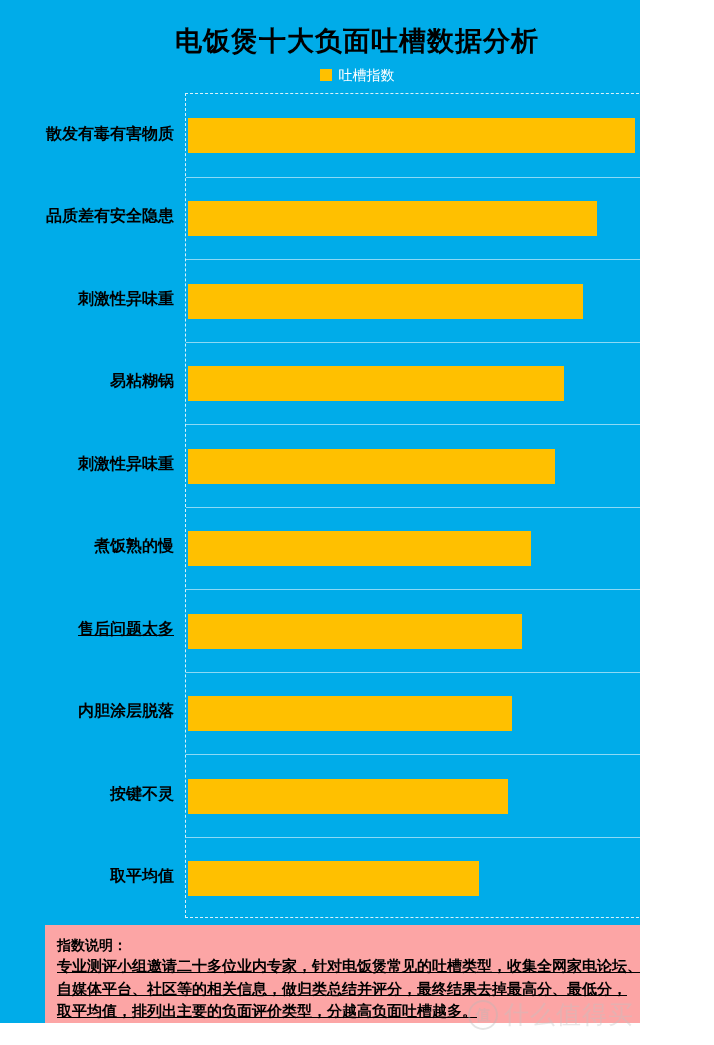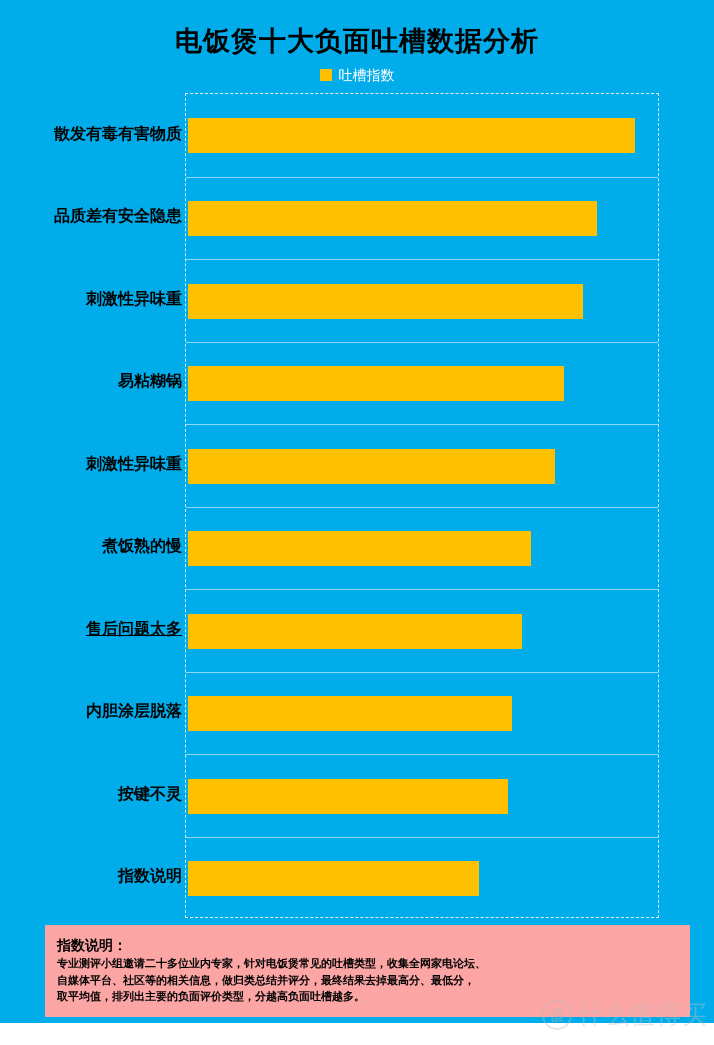--- a/index.html
+++ b/index.html
@@ -8,21 +8,21 @@
   }
   body {
     width: 714px;
     height: 1045px;
     background: #ffffff;
     font-family: "Liberation Sans", "DejaVu Sans", sans-serif;
     overflow: hidden;
   }
   #poster {
     position: relative;
-    width: 714px;
+    width: 640px;
     height: 1045px;
     background: #00ace9;
     overflow: hidden;
   }
   
   #chart-title {
     position: absolute;
     top: 23px;
     left: 0;
     width: 714px;
@@ -78,21 +78,21 @@
   .bar {
     position: absolute;
     left: 2px;
     top: 24px;
     height: 35px;
     background: #ffc000;
   }
   
   #cat-labels {
     position: absolute;
-    left: 12px;
+    left: 4px;
     top: 93px;
     width: 178px;
     height: 825px;
   }
   .cat-label {
     position: absolute;
     right: 0;
     width: 178px;
     height: 82.5px;
     display: flex;
@@ -115,24 +115,25 @@
     padding: 10px 12px 12px 12px;
     box-sizing: border-box;
     color: #000000;
   }
   #footnote-title {
     font-size: 14px;
     font-weight: bold;
     line-height: 1.45;
   }
   .footnote-line {
-    font-size: 11px;
+    font-size: 15px;
     font-weight: bold;
     line-height: 1.5;
     white-space: nowrap;
+    text-decoration: underline;
   }
   
   #watermark {
     position: absolute;
     right: 6px;
     bottom: 14px;
     display: flex;
     align-items: center;
     gap: 6px;
     opacity: 0.38;
@@ -182,21 +183,21 @@
   <div id="cat-labels">
       <div class="cat-label" style="top: 0px; height: 82.5px;">散发有毒有害物质</div>
       <div class="cat-label" style="top: 82.5px; height: 82.5px;">品质差有安全隐患</div>
       <div class="cat-label" style="top: 165px; height: 82.5px;">刺激性异味重</div>
       <div class="cat-label" style="top: 247.5px; height: 82.5px;">易粘糊锅</div>
       <div class="cat-label" style="top: 330px; height: 82.5px;">刺激性异味重</div>
       <div class="cat-label" style="top: 412.5px; height: 82.5px;">煮饭熟的慢</div>
       <div class="cat-label" style="top: 495px; height: 82.5px; text-decoration: underline;">售后问题太多</div>
       <div class="cat-label" style="top: 577.5px; height: 82.5px;">内胆涂层脱落</div>
       <div class="cat-label" style="top: 660px; height: 82.5px; text-align: center;">按键不灵</div>
-      <div class="cat-label" style="top: 742.5px; height: 82.5px;">指数说明</div>
+      <div class="cat-label" style="top: 742.5px; height: 82.5px;">取平均值</div>
     </div>
 
   <div id="plot-area">
       <div class="band" style="top: 0px; height: 82.5px;">
         <div class="bar" title="散发有毒有害物质 95" style="width: 446.5px; background: rgb(255, 192, 0); top: 23.75px;"></div>
       </div>
       <div class="band" style="top: 82.5px; height: 82.5px;">
         <div class="bar" title="品质差有安全隐患 87" style="width: 408.9px; background: rgb(255, 192, 0); top: 23.75px;"></div>
       </div>
       <div class="band" style="top: 165px; height: 82.5px;">

